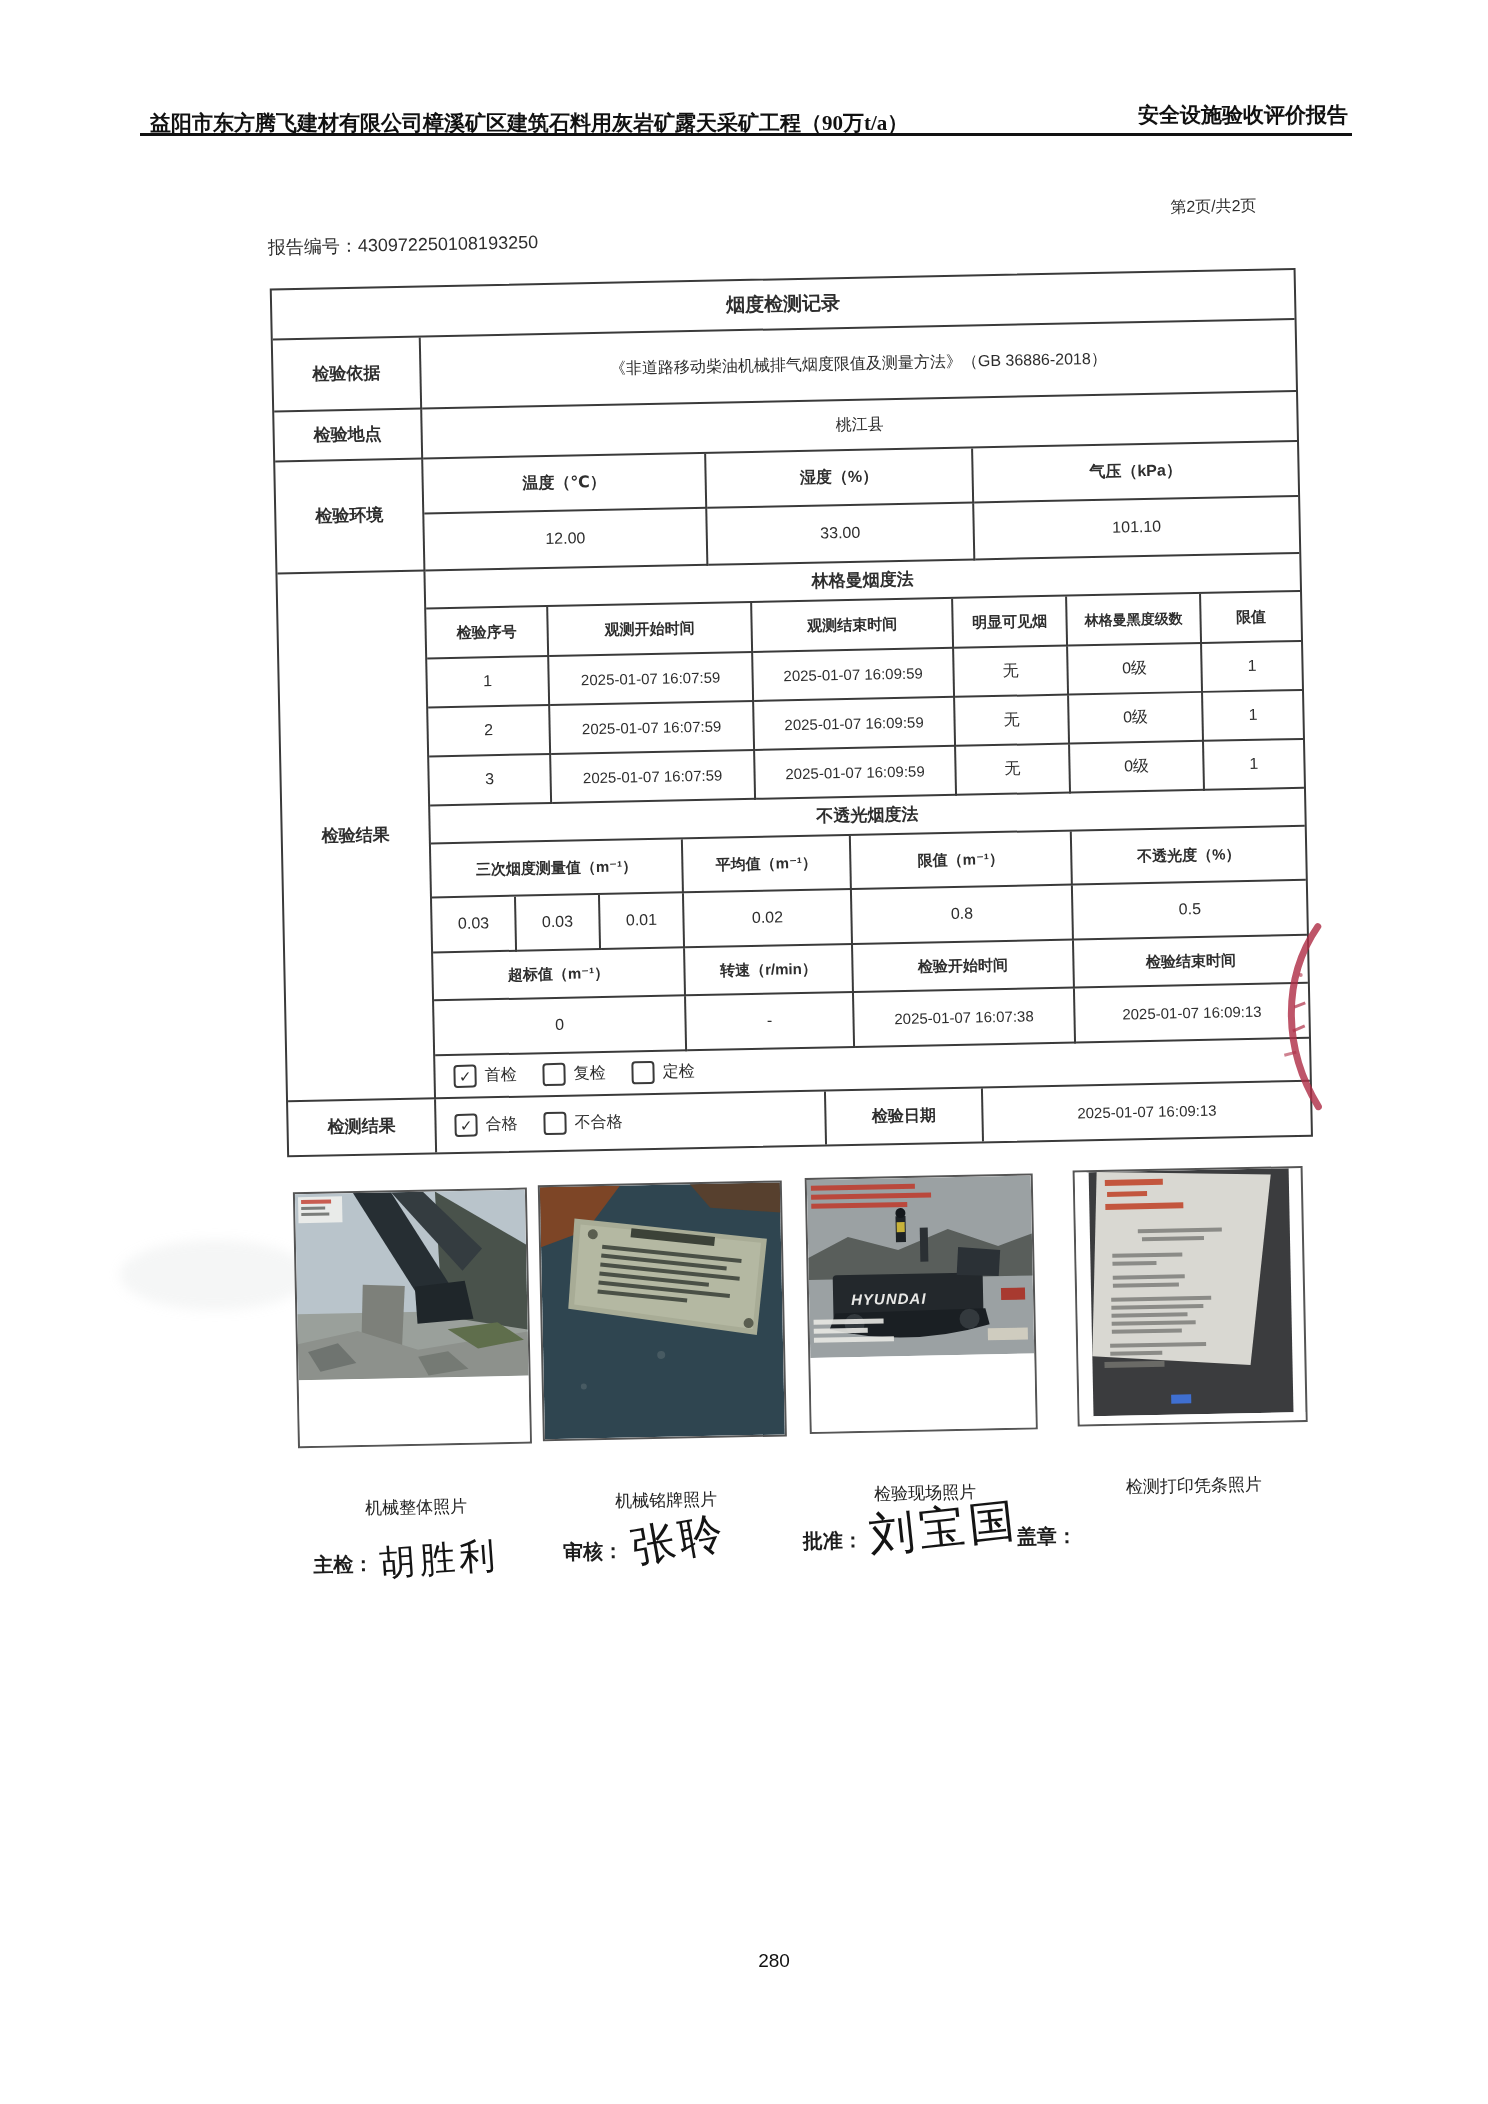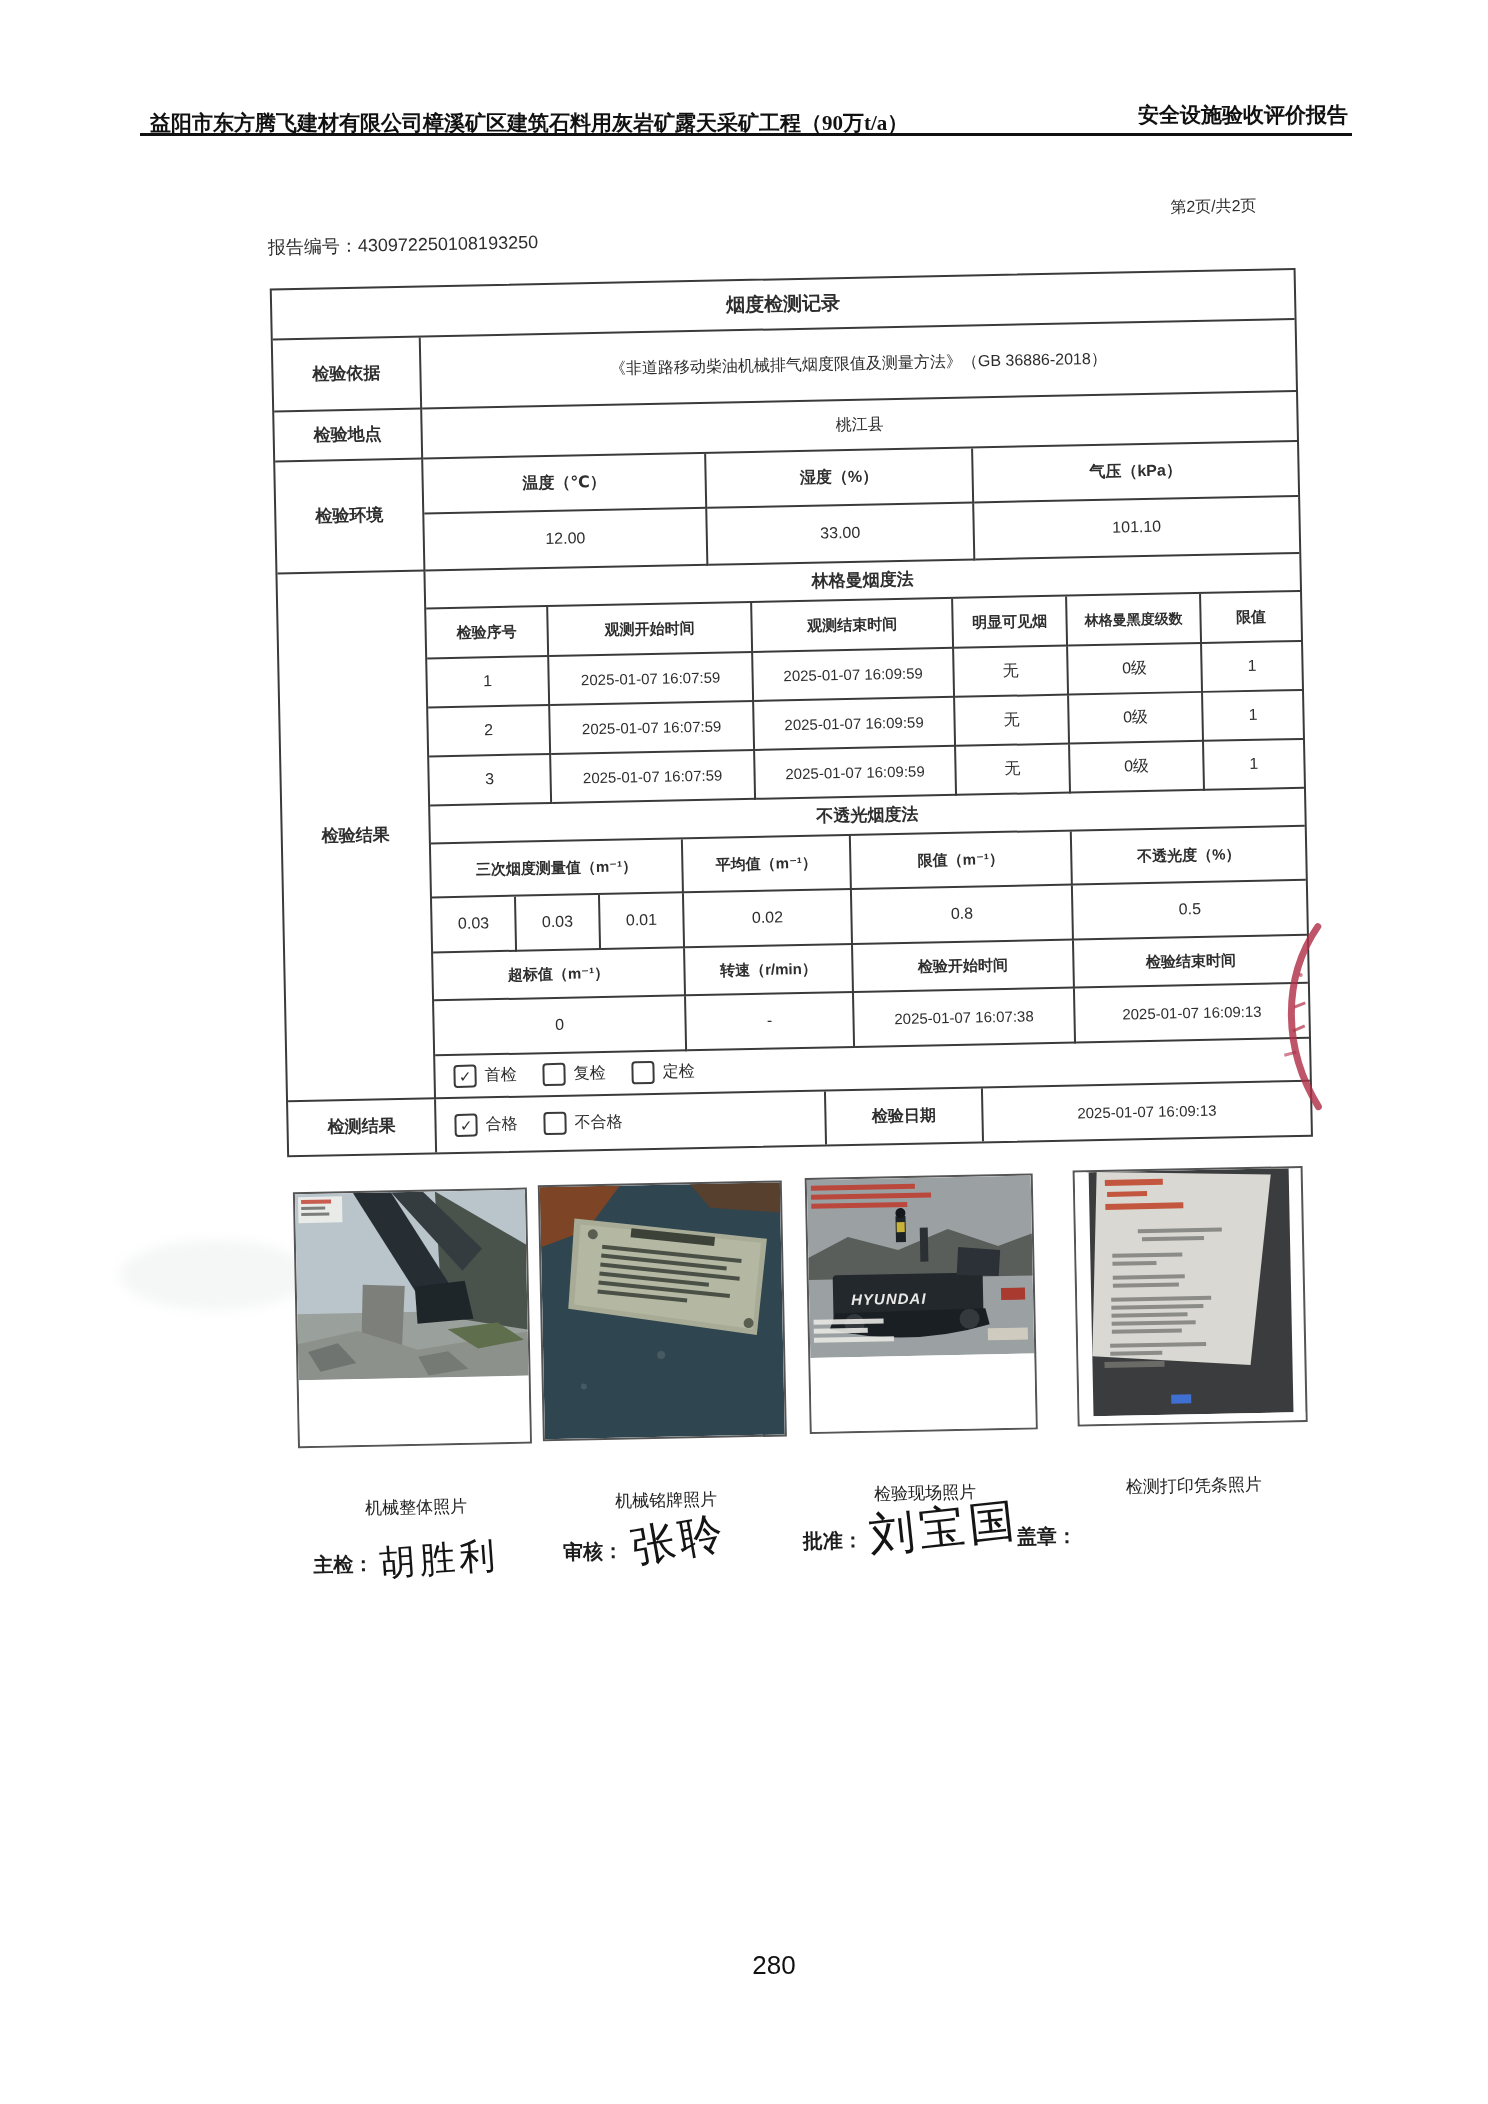--- a/index.html
+++ b/index.html
@@ -269,13 +269,13 @@
   <div class="sig-label" style="left:296px;top:1552px;">主检：</div>
   <div class="sig-name" style="left:362px;top:1538px;transform:rotate(-3deg);">胡胜利</div>
   <div class="sig-label" style="left:546px;top:1544px;">审核：</div>
   <div class="sig-name" style="left:614px;top:1518px;font-size:44px;transform:rotate(-9deg);">张聆</div>
   <div class="sig-label" style="left:786px;top:1538px;">批准：</div>
   <div class="sig-name" style="left:852px;top:1510px;font-size:46px;transform:rotate(-5deg);">刘宝国</div>
   <div class="sig-label" style="left:1000px;top:1538px;">盖章：</div>
 
 </div>
 
-<div class="abs" style="left:714px;top:1950px;width:120px;text-align:center;font-size:26px;color:#111;">280</div>
+<div class="abs" style="left:714px;top:1950px;width:120px;text-align:center;font-size:19px;color:#111;">280</div>
 
 </body></html>

